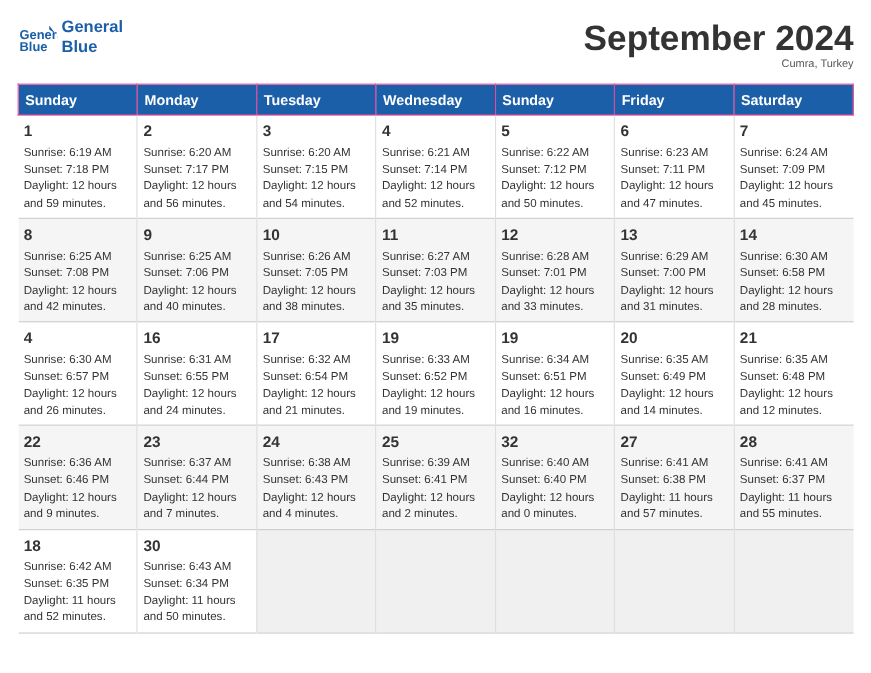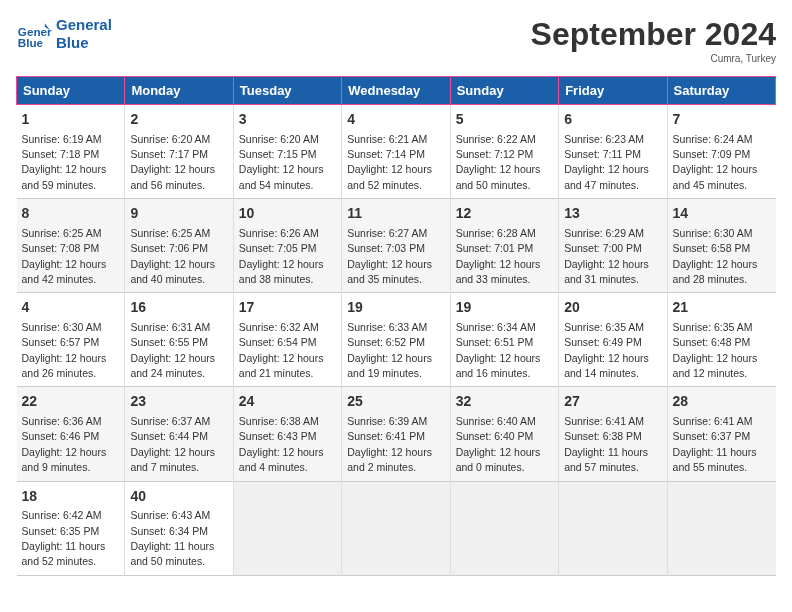--- a/index.html
+++ b/index.html
@@ -151,21 +151,21 @@
         <td><span class="day-num">22</span><span class="day-info">Sunrise: 6:36 AM<br>Sunset: 6:46 PM<br>Daylight: 12 hours and 9 minutes.</span></td>
         <td><span class="day-num">23</span><span class="day-info">Sunrise: 6:37 AM<br>Sunset: 6:44 PM<br>Daylight: 12 hours and 7 minutes.</span></td>
         <td><span class="day-num">24</span><span class="day-info">Sunrise: 6:38 AM<br>Sunset: 6:43 PM<br>Daylight: 12 hours and 4 minutes.</span></td>
         <td><span class="day-num">25</span><span class="day-info">Sunrise: 6:39 AM<br>Sunset: 6:41 PM<br>Daylight: 12 hours and 2 minutes.</span></td>
         <td><span class="day-num">32</span><span class="day-info">Sunrise: 6:40 AM<br>Sunset: 6:40 PM<br>Daylight: 12 hours and 0 minutes.</span></td>
         <td><span class="day-num">27</span><span class="day-info">Sunrise: 6:41 AM<br>Sunset: 6:38 PM<br>Daylight: 11 hours and 57 minutes.</span></td>
         <td><span class="day-num">28</span><span class="day-info">Sunrise: 6:41 AM<br>Sunset: 6:37 PM<br>Daylight: 11 hours and 55 minutes.</span></td>
       </tr>
       <tr>
         <td><span class="day-num">18</span><span class="day-info">Sunrise: 6:42 AM<br>Sunset: 6:35 PM<br>Daylight: 11 hours and 52 minutes.</span></td>
-        <td><span class="day-num">40</span><span class="day-info">Sunrise: 6:43 AM<br>Sunset: 6:34 PM<br>Daylight: 11 hours and 50 minutes.</span></td>
+        <td><span class="day-num">30</span><span class="day-info">Sunrise: 6:43 AM<br>Sunset: 6:34 PM<br>Daylight: 11 hours and 50 minutes.</span></td>
         <td class="empty-cell" style="background: rgb(240, 240, 240);"></td>
         <td class="empty-cell" style="background: rgb(240, 240, 240);"></td>
         <td class="empty-cell" style="background: rgb(240, 240, 240);"></td>
         <td class="empty-cell" style="background: rgb(240, 240, 240);"></td>
         <td class="empty-cell" style="background: rgb(240, 240, 240);"></td>
       </tr>
     </tbody>
 </table>
 
 </body></html>

